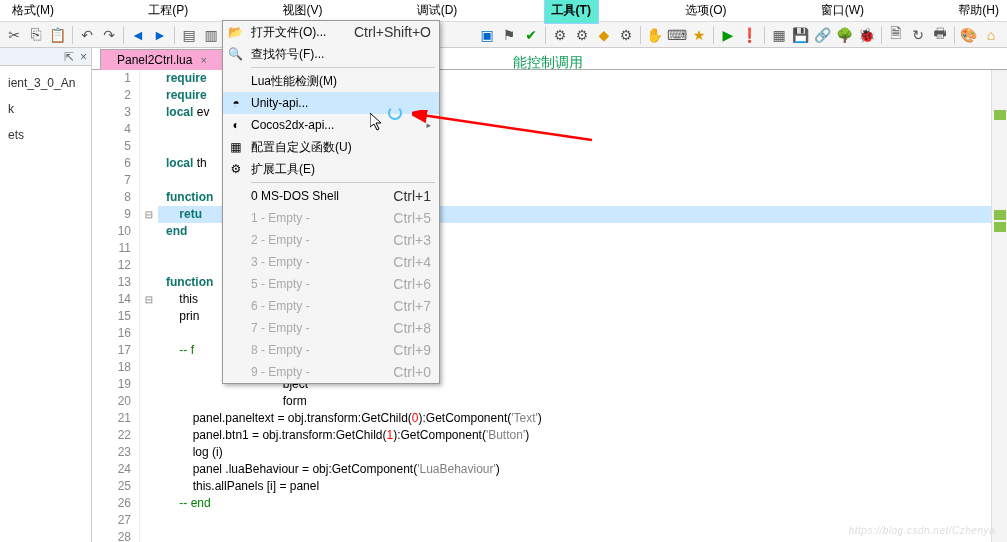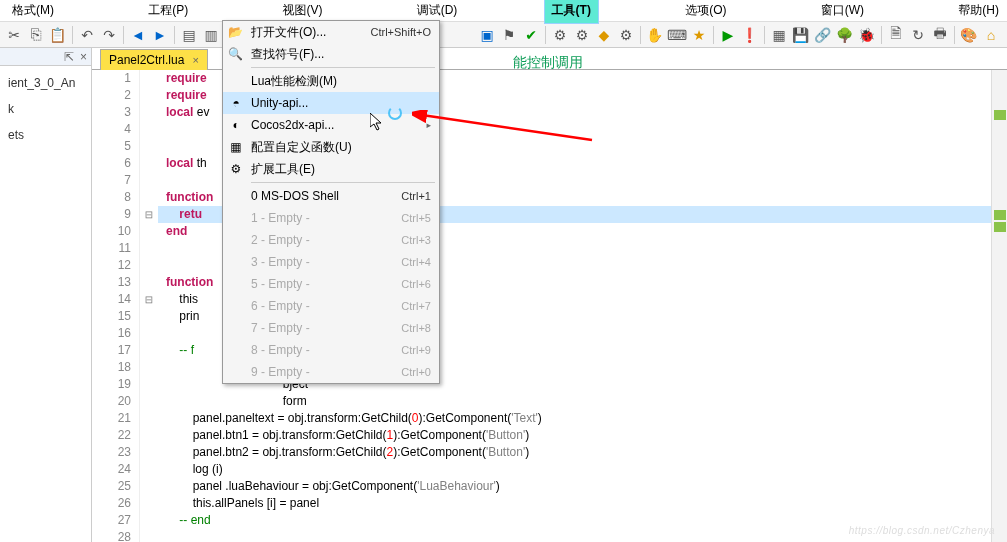--- a/index.html
+++ b/index.html
@@ -15,48 +15,48 @@
 
 .main { display: flex; height: calc(100% - 48px); }
 
 .sidepanel { width: 92px; background: #fff; border-right: 1px solid #ccc; position: relative; }
 .side-header { height: 18px; background: #eef3fa; border-bottom: 1px solid #ccc; display: flex; justify-content: flex-end; align-items: center; padding-right: 4px; font-size: 10px; color: #666; gap: 6px;}
 .side-tree { padding: 8px 2px; font-size: 12px; color: #333; }
 .side-tree div { padding: 2px 0 2px 6px; white-space: nowrap; overflow: hidden; }
 
 .editor-area { flex: 1; background: #fff; display: flex; flex-direction: column; position: relative; }
 .tabbar { height: 22px; background: #fff; display: flex; align-items: flex-end; border-bottom: 1px solid #aaa; padding-left: 8px; }
-.tab { background: #fde047; border: 1px solid #aaa; border-bottom: none; padding: 3px 8px; display: flex; align-items: center; gap: 8px; position: relative; top: 1px; }
+.tab { background: #f9a8d4; border: 1px solid #aaa; border-bottom: none; padding: 3px 16px; display: flex; align-items: center; gap: 8px; position: relative; top: 1px; }
 .tab-close { color: #666; font-size: 11px; cursor: pointer; }
 
 .code-area { flex: 1; display: flex; overflow: hidden; background: #fff; font-family: Consolas, "Courier New", monospace; }
 .gutter { width: 48px; background: #fff; text-align: right; padding-right: 8px; color: #888; border-right: 1px solid #eee; }
 .gutter div { height: 17px; line-height: 17px; }
 .fold-col { width: 18px; background: #fff; }
 .fold-col div { height: 17px; line-height: 17px; text-align: center; color: #808080; font-size: 10px; }
 .code { flex: 1; position: relative; }
 .line { height: 17px; line-height: 17px; white-space: pre; padding-left: 8px; }
-.kw { color: #be185d; font-weight: bold; }
+.kw { color: #0f766e; font-weight: bold; }
 .str { color: #808080; }
 .cmt { color: #008000; }
 .num { color: #ff0000; }
 .ident { color: #000; }
 .func { color: #000; }
 .hl-line { background: #cce8ff; }
 
 .green-banner { position: absolute; left: 417px; top: 4px; height: 20px; color: #0f9d58; font-size: 14px; padding: 2px 4px; z-index: 1; }
 .right-scrollhint { position: absolute; right: 0; top: 22px; bottom: 0; width: 16px; background: #f3f3f3; border-left: 1px solid #ddd; }
 .rs-gn { position: absolute; left: 2px; width: 12px; height: 10px; background: #8bc34a; }
 
 .dropdown { position: absolute; left: 222px; top: 20px; width: 218px; background: #f5f5f5; border: 1px solid #999; box-shadow: 2px 2px 4px rgba(0,0,0,0.3); z-index: 100; }
 .dd-item { display: flex; align-items: center; height: 22px; padding: 0 8px 0 4px; gap: 6px; }
 .dd-item:hover, .dd-item.hover { background: #cce8ff; }
 .dd-icon { width: 18px; height: 18px; display: flex; align-items: center; justify-content: center; font-size: 12px; }
 .dd-label { flex: 1; white-space: nowrap; }
-.dd-shortcut { color: #333; font-size: 11px; }
+.dd-shortcut { color: #333; font-size: 14px; }
 .dd-sep { height: 1px; background: #ccc; margin: 2px 4px 2px 28px; }
 .dd-item.disabled { color: #aaa; }
 .dd-item.disabled .dd-shortcut { color: #aaa; }
 .dd-sub { color: #666; font-size: 9px; }
 
 .cursor-ptr { position: absolute; left: 370px; top: 113px; z-index: 200; pointer-events: none; }
 .spinner { position: absolute; left: 388px; top: 106px; width: 14px; height: 14px; border: 2px solid #4fc3f7; border-top-color: transparent; border-radius: 50%; z-index: 200; }
 
 .arrow-annot { position: absolute; left: 412px; top: 110px; z-index: 150; pointer-events: none; }
 
@@ -226,21 +226,20 @@
           <div class="line"><span class="kw">function</span></div>
           <div class="line">    <span class="ident">this</span></div>
           <div class="line">    <span class="ident">prin</span></div>
           <div class="line"></div>
           <div class="line">    <span class="cmt">-- f</span></div>
           <div class="line"></div>
           <div class="line">                                   <span class="ident">bject</span></div>
           <div class="line">                                   <span class="ident">form</span></div>
           <div class="line">        <span class="ident">panel.paneltext</span> = <span class="ident">obj.transform</span>:GetChild(<span class="num">0</span>):GetComponent(<span class="str">'Text'</span>)</div>
           <div class="line">        <span class="ident">panel.btn1</span> = <span class="ident">obj.transform</span>:GetChild(<span class="num">1</span>):GetComponent(<span class="str">'Button'</span>)</div>
-          <div class="line">        <span class="ident">panel.btn2</span> = <span class="ident">obj.transform</span>:GetChild(<span class="num">2</span>):GetComponent(<span class="str">'Button'</span>)</div>
           <div class="line">        <span class="func">log</span> (i)</div>
           <div class="line">        <span class="ident">panel .luaBehaviour</span> = <span class="ident">obj</span>:GetComponent(<span class="str">'LuaBehaviour'</span>)</div>
           <div class="line">        <span class="ident">this.allPanels</span> [i] = panel</div>
           <div class="line">    <span class="cmt">-- end</span></div>
         </div>
     </div>
 
     <div class="right-scrollhint">
       <div class="rs-gn" style="top:40px"></div>
       <div class="rs-gn" style="top:140px"></div>

